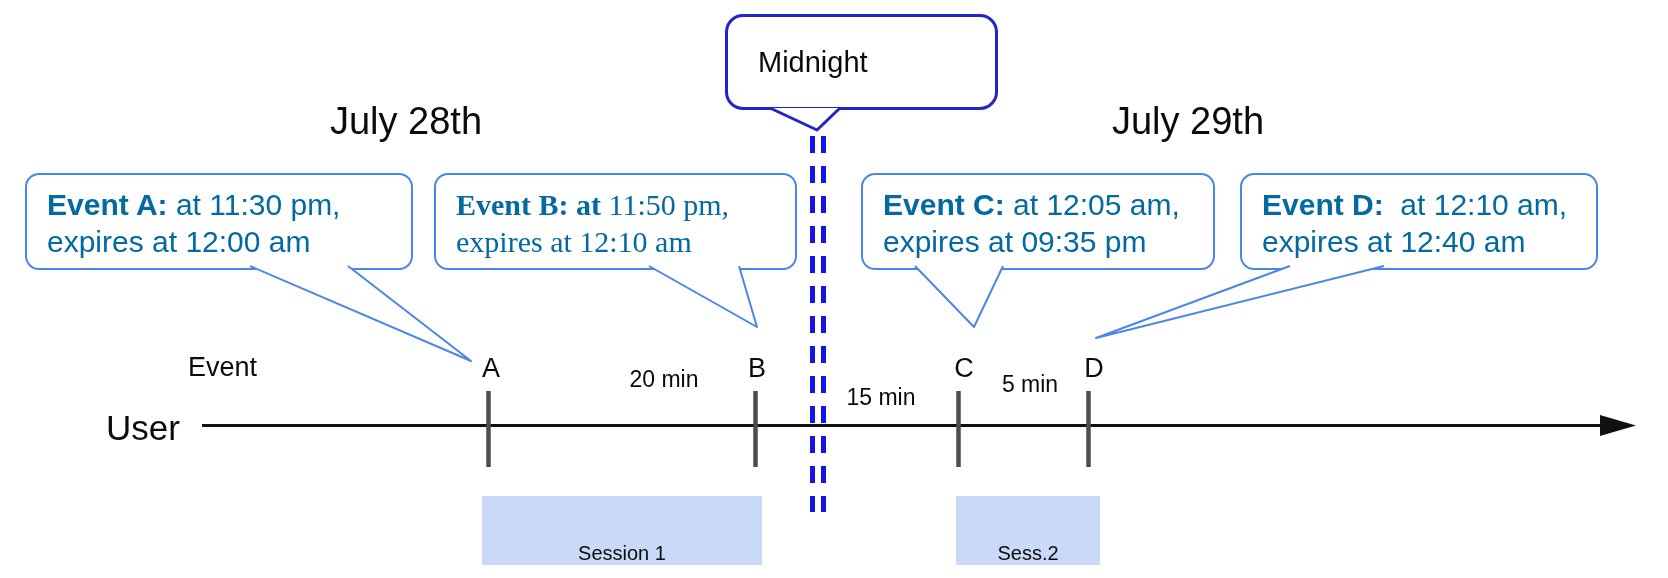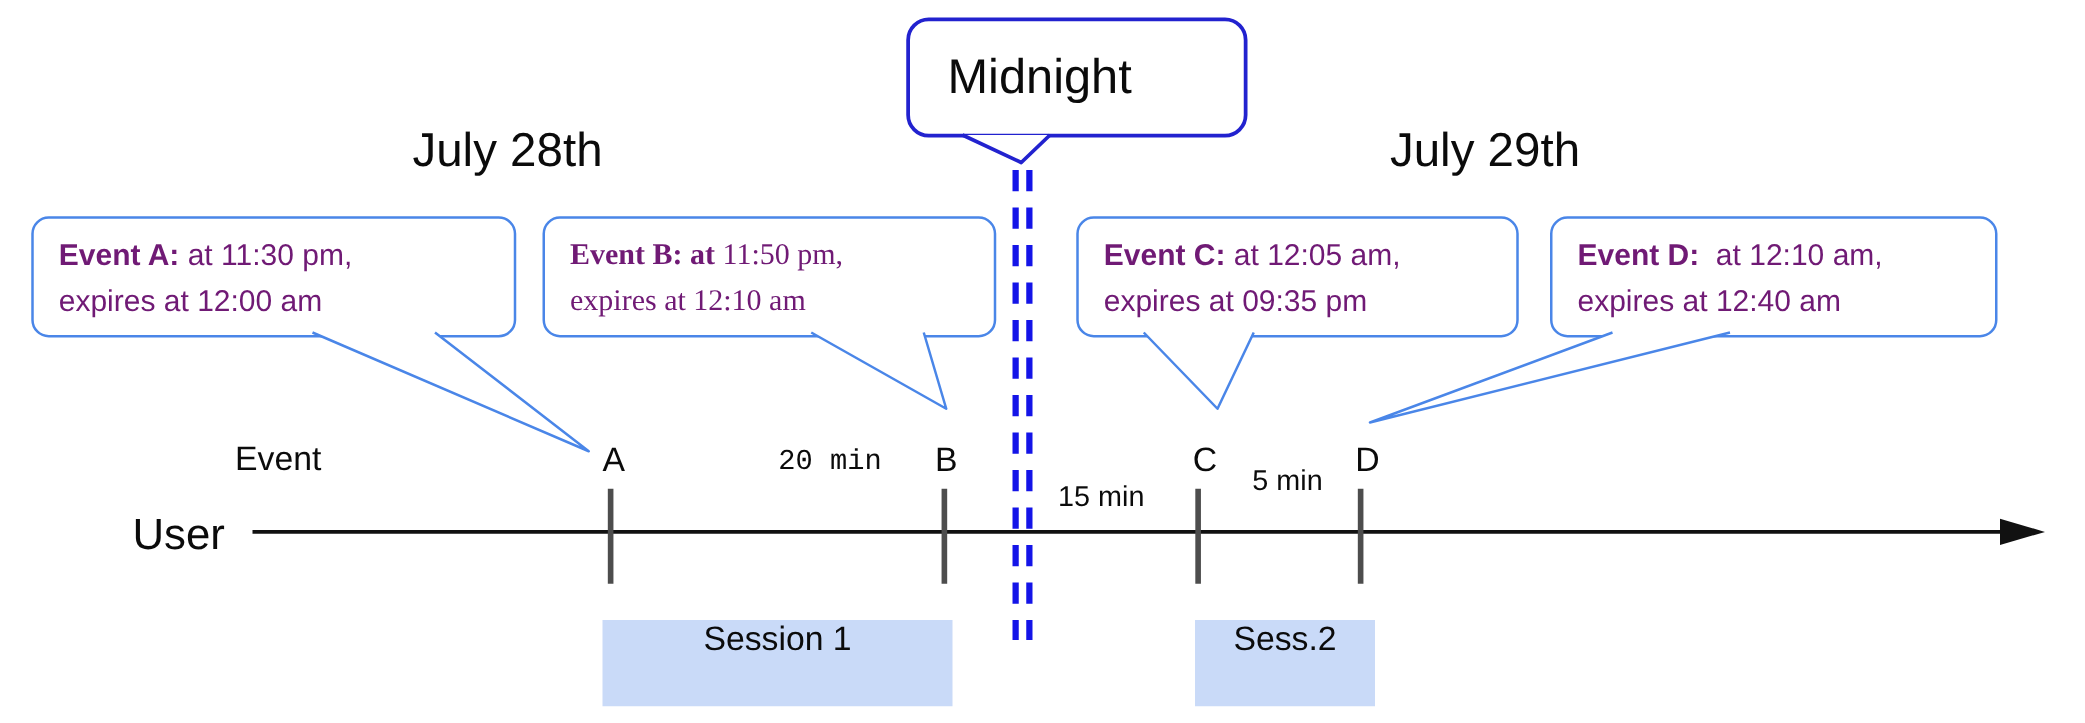--- a/index.html
+++ b/index.html
@@ -12,53 +12,53 @@
   .date{font-size:38px;color:#0b0b0b;text-align:center;width:260px;}
   .date-left{left:276px;top:100px;}
   .date-right{left:1058px;top:100px;}
 
   .callout{
     position:absolute;top:173px;height:97px;box-sizing:border-box;
     background:#ffffff;border:2px solid #4a86e8;border-radius:14px;
     z-index:2;
   }
   .callout-text{
-    padding:11px 0 0 20px;font-size:24px;line-height:37px;color:#701a75;
+    padding:11px 0 0 20px;font-size:30px;line-height:37px;color:#0369a1;
     white-space:pre-wrap;
   }
   .callout-text .b{font-weight:bold;}
   .co-a{left:25px;width:388px;}
   .co-b{left:434px;width:363px;font-family:Liberation Serif, serif;}
   .co-c{left:861px;width:354px;}
   .co-d{left:1240px;width:358px;}
 
   .midnight-bubble{
     position:absolute;left:725px;top:14px;width:273px;height:96px;box-sizing:border-box;
     background:#ffffff;border:3px solid #2222cf;border-radius:18px;
     display:flex;align-items:center;z-index:2;
-    font-size:39px;color:#0b0b0b;padding-left:30px;
+    font-size:29px;color:#0b0b0b;padding-left:30px;
   }
 
   .tl-label{color:#0b0b0b;}
   .events-label{left:188px;top:352px;font-size:27px;}
   .user-label{left:106px;top:408px;font-size:35px;}
   .mark{width:60px;text-align:center;top:353px;font-size:27px;}
   .mark-a{left:461px;}
   .mark-b{left:727px;}
   .mark-c{left:934px;}
   .mark-d{left:1064px;}
   .gap{width:130px;text-align:center;font-size:23px;}
-  .gap-1{left:599px;top:356px;font-family:Liberation Mono, monospace;}
+  .gap-1{left:599px;top:366px;}
   .gap-2{left:816px;top:384px;}
   .gap-3{left:965px;top:371px;}
 
   .session{
     position:absolute;top:496px;height:69px;background:#c9daf8;
-    display:flex;align-items:flex-start;justify-content:center;
-    font-size:27px;color:#0b0b0b;z-index:2;
+    display:flex;align-items:flex-end;justify-content:center;
+    font-size:20px;color:#0b0b0b;z-index:2;
   }
   .session-1{left:482px;width:280px;}
   .session-2{left:956px;width:144px;}
 
   svg.overlay{position:absolute;left:0;top:0;z-index:5;pointer-events:none;}
 </style>
 </head>
 <body>
 
 <div class="stage">

